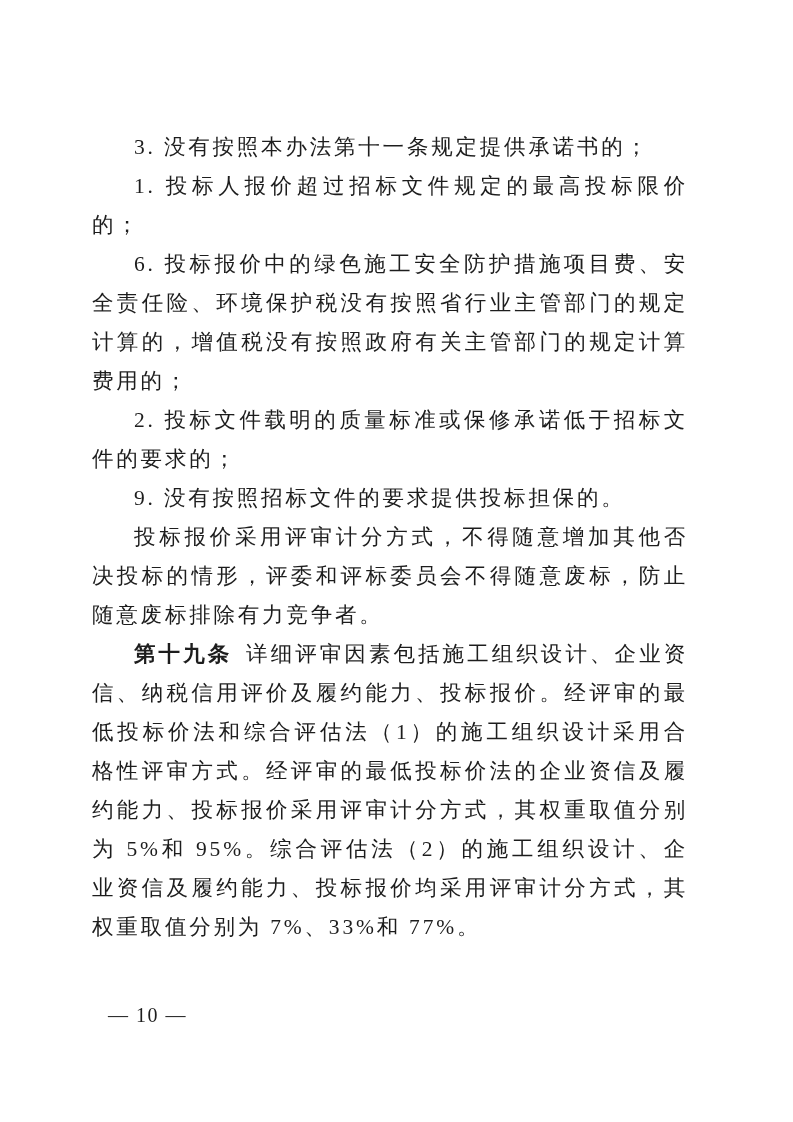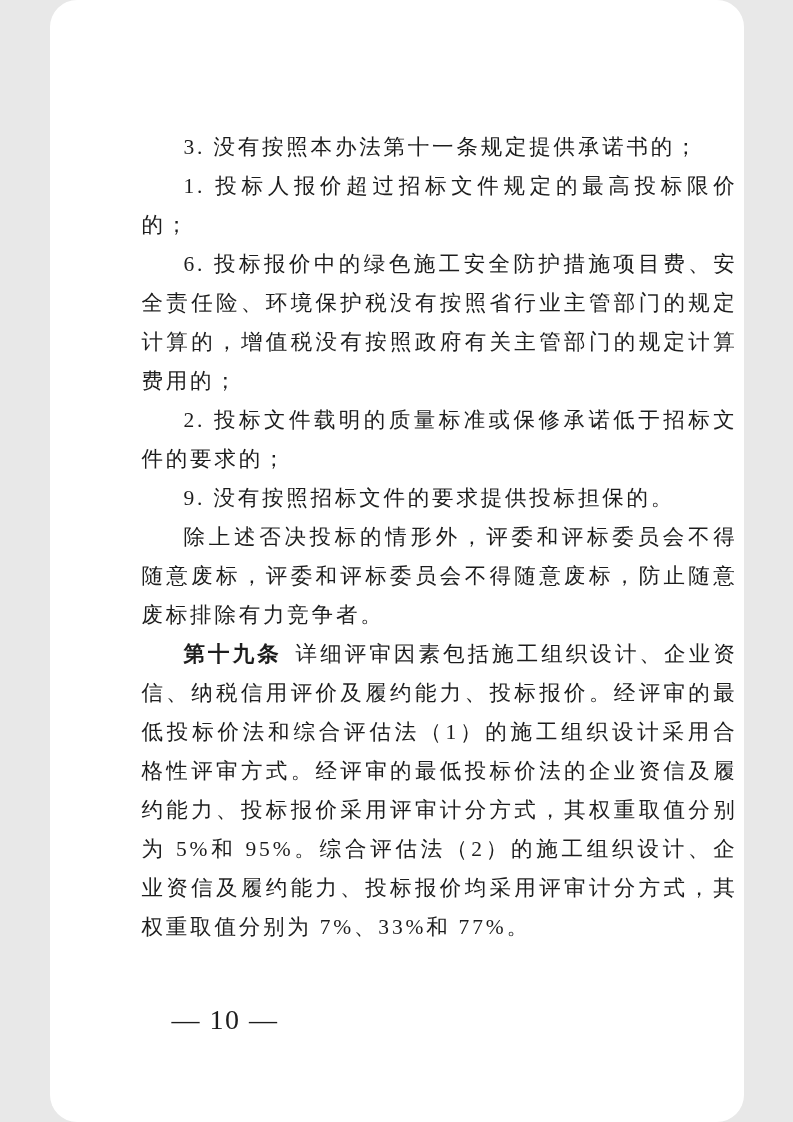--- a/index.html
+++ b/index.html
@@ -2,28 +2,27 @@
 <html><head>
 <meta charset="utf-8">
 <style>
   html, body {
     margin: 0;
     padding: 0;
     background: #e8e8e8;
   }
   .page {
     position: relative;
-    width: 694px;
+    width: 793px;
     height: 1122px;
     background: #ffffff;
     overflow: hidden;
     font-family: "Liberation Serif", "DejaVu Serif", serif;
     color: #1d1d1d;
     margin: 0 auto;
-    border-radius: 27px;
   }
   .content {
     position: absolute;
     left: 92px;
     top: 128px;
     width: 596px;
     font-size: 21.5px;
     line-height: 39px;
     text-align: justify;
     letter-spacing: 2.8px;
@@ -31,35 +30,35 @@
   .para {
     margin: 0;
     padding: 0;
     text-indent: 42px;
   }
   .article-no {
     font-weight: 700;
   }
   .footer {
     position: absolute;
-    left: 122px;
+    left: 108px;
     top: 1004px;
-    font-size: 28px;
+    font-size: 20px;
     letter-spacing: 1.5px;
     color: #1d1d1d;
     white-space: pre;
   }
 </style>
 </head>
 <body>
 
 <div class="page" style="background: rgb(255, 255, 255); color: rgb(29, 29, 29);">
   <main class="content" id="paragraphs">
       <p class="para">3. 没有按照本办法第十一条规定提供承诺书的；</p>
       <p class="para">1. 投标人报价超过招标文件规定的最高投标限价的；</p>
       <p class="para">6. 投标报价中的绿色施工安全防护措施项目费、安全责任险、环境保护税没有按照省行业主管部门的规定计算的，增值税没有按照政府有关主管部门的规定计算费用的；</p>
       <p class="para">2. 投标文件载明的质量标准或保修承诺低于招标文件的要求的；</p>
       <p class="para">9. 没有按照招标文件的要求提供投标担保的。</p>
-      <p class="para">除上述否决投标的情形外，评委和评标委员会不得随意废标，评委和评标委员会不得随意废标，防止随意废标排除有力竞争者。</p>
+      <p class="para">投标报价采用评审计分方式，不得随意增加其他否决投标的情形，评委和评标委员会不得随意废标，防止随意废标排除有力竞争者。</p>
       <p class="para"><strong class="article-no">第十九条</strong><span> 详细评审因素包括施工组织设计、企业资信、纳税信用评价及履约能力、投标报价。经评审的最低投标价法和综合评估法（1）的施工组织设计采用合格性评审方式。经评审的最低投标价法的企业资信及履约能力、投标报价采用评审计分方式，其权重取值分别为 5%和 95%。综合评估法（2）的施工组织设计、企业资信及履约能力、投标报价均采用评审计分方式，其权重取值分别为 7%、33%和 77%。</span></p>
     </main>
   <div class="footer"><span>— 10 —</span></div>
 </div>
 
 </body></html>

